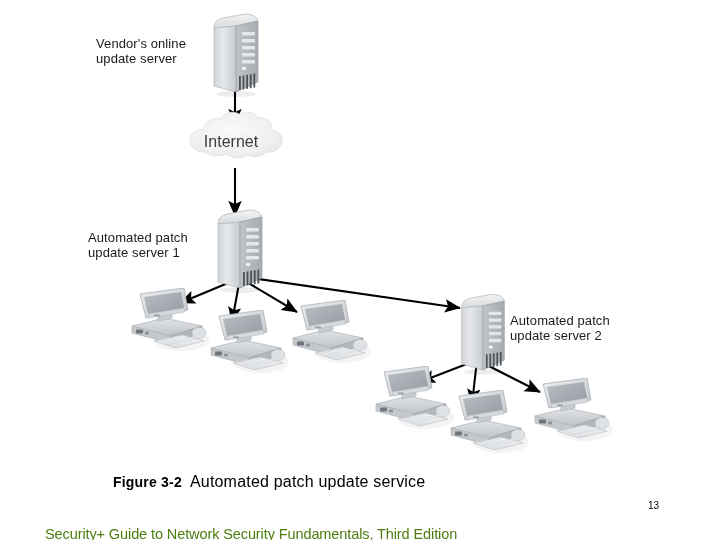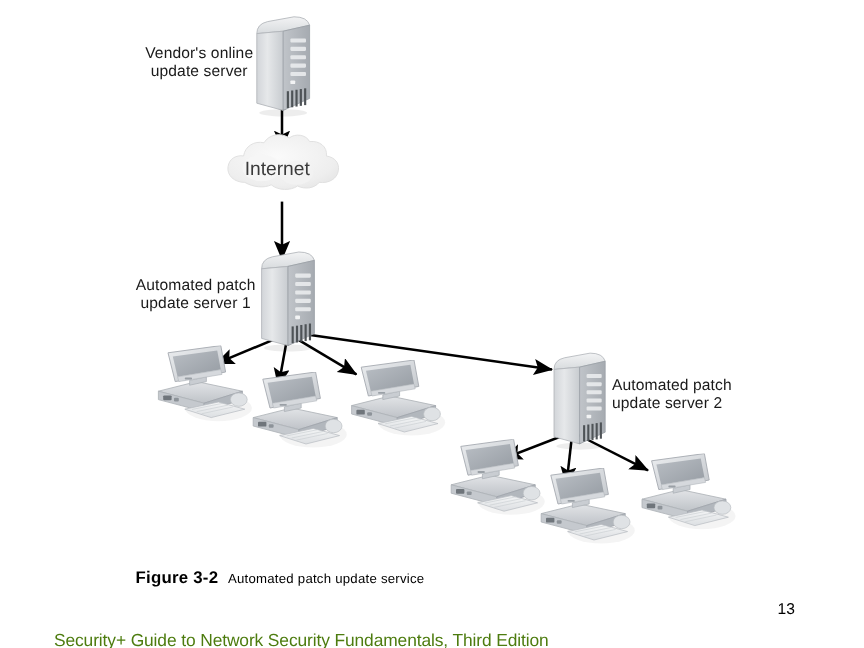--- a/index.html
+++ b/index.html
@@ -32,21 +32,21 @@
 
   #figure-svg {
     position: absolute;
     left: 0;
     top: 0;
   }
 
   
   .node-label {
     position: absolute;
-    text-align: center;
+    text-align: left;
     color: #1a1a1a;
     font-family: "Liberation Sans", sans-serif;
     font-size: 13px;
     line-height: 15px;
     letter-spacing: 0.1px;
     white-space: pre-line;
     pointer-events: none;
   }
   .cloud-label {
     position: absolute;
@@ -71,21 +71,21 @@
     color: #000000;
     white-space: nowrap;
   }
   #caption-number {
     font-weight: bold;
     font-size: 14px;
     letter-spacing: 0.2px;
   }
   #caption-text {
     font-weight: normal;
-    font-size: 11px;
+    font-size: 16px;
     margin-left: 8px;
     letter-spacing: 0.2px;
   }
 
   
   #footer {
     position: absolute;
     left: 0;
     top: 498px;
     width: 720px;
@@ -98,21 +98,21 @@
     font-size: 14.5px;
     color: #4d7c0f;
     letter-spacing: -0.1px;
     white-space: nowrap;
     margin-top: 26px;
   }
   #footer-page {
     position: absolute;
     left: 648px;
     top: 2px;
-    font-size: 13px;
+    font-size: 10px;
     color: #000000;
   }
 </style>
 </head>
 <body>
 
 <div id="slide">
 
   <div id="figure">
 

